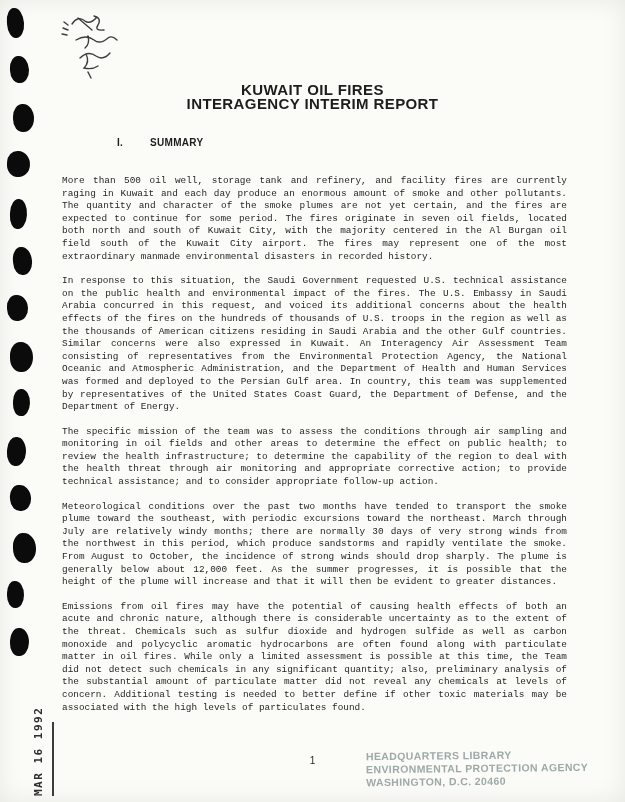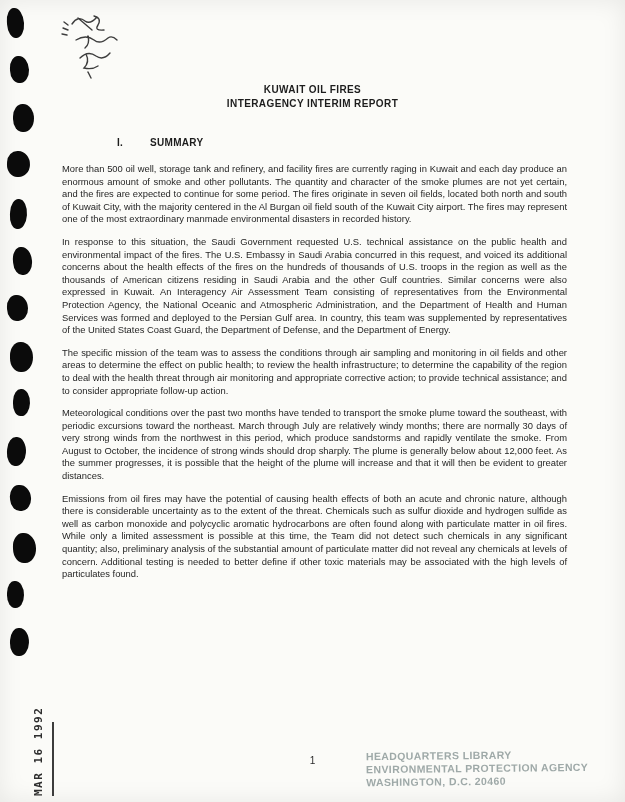--- a/index.html
+++ b/index.html
@@ -8,32 +8,32 @@
     background:#fbfbf8;overflow:hidden;
     box-shadow:inset 0 0 25px rgba(0,0,0,.08);
   }
   .hole{
     position:absolute;background:#0b0b0b;border-radius:46% 54% 50% 48%;
     transform:rotate(-3deg);
   }
   .handwriting{position:absolute;left:58px;top:10px;}
   .title-block{
     position:absolute;top:83px;left:0;right:0;text-align:center;
-    font-size:10px;font-weight:700;letter-spacing:.4px;line-height:14px;color:#1d1d1d;
+    font-size:15px;font-weight:700;letter-spacing:.4px;line-height:14px;color:#1d1d1d;
   }
   .section-heading{
     position:absolute;top:137px;left:85px;font-size:10px;font-weight:700;
     color:#1d1d1d;letter-spacing:.3px;padding-left:32px;
   }
   .section-heading .num{display:inline-block;width:30px;}
   .body-text{
     position:absolute;top:163px;left:62px;width:505px;
     font-size:9.4px;line-height:12.6px;color:#262626;text-align:justify;
   }
-  .body-text p{margin:0 0 10px 0;}
+  .body-text p{margin:12px 0 10px 0;font-family:Liberation Mono, monospace;}
   .page-number{
     position:absolute;top:755px;left:0;right:0;text-align:center;
     font-size:10px;color:#2a2a2a;
   }
   .library-stamp{
     position:absolute;left:366px;top:749px;width:230px;
     font-size:10.5px;font-weight:700;line-height:13px;color:#9aa5a4;
     letter-spacing:.4px;transform:rotate(-.6deg);opacity:.95;
   }
   .date-stamp{

